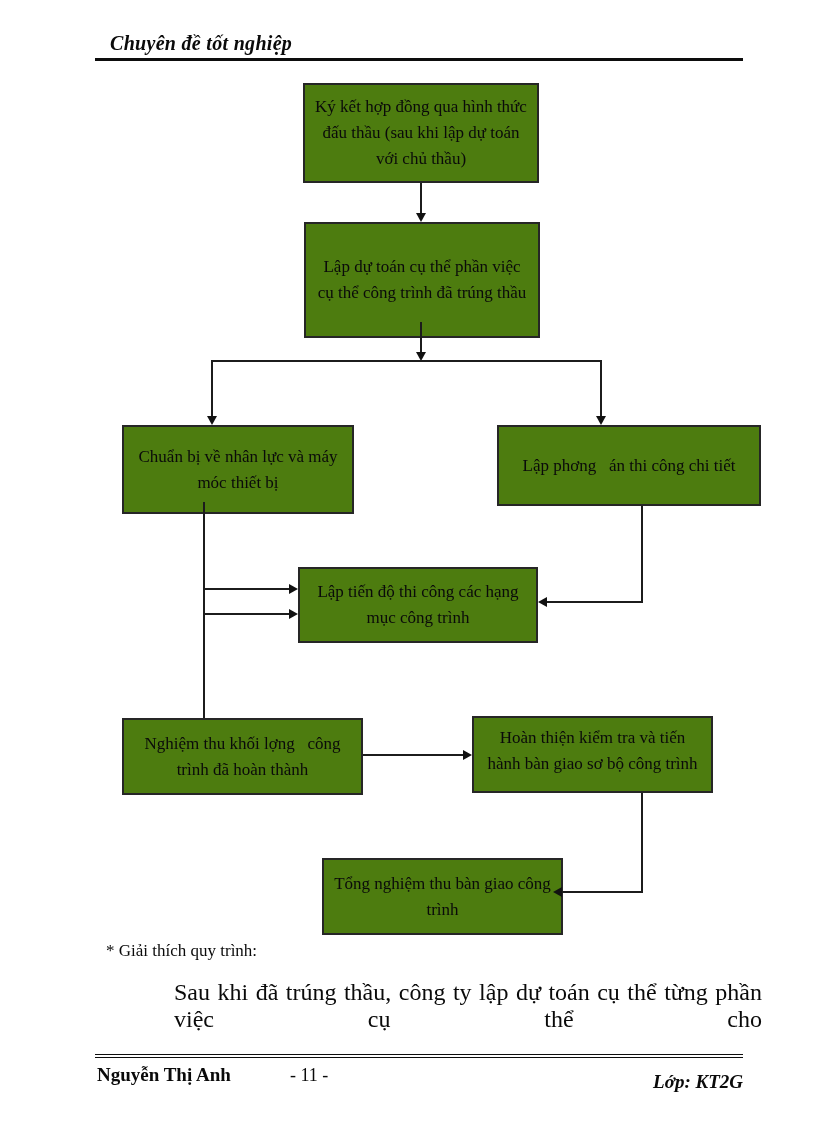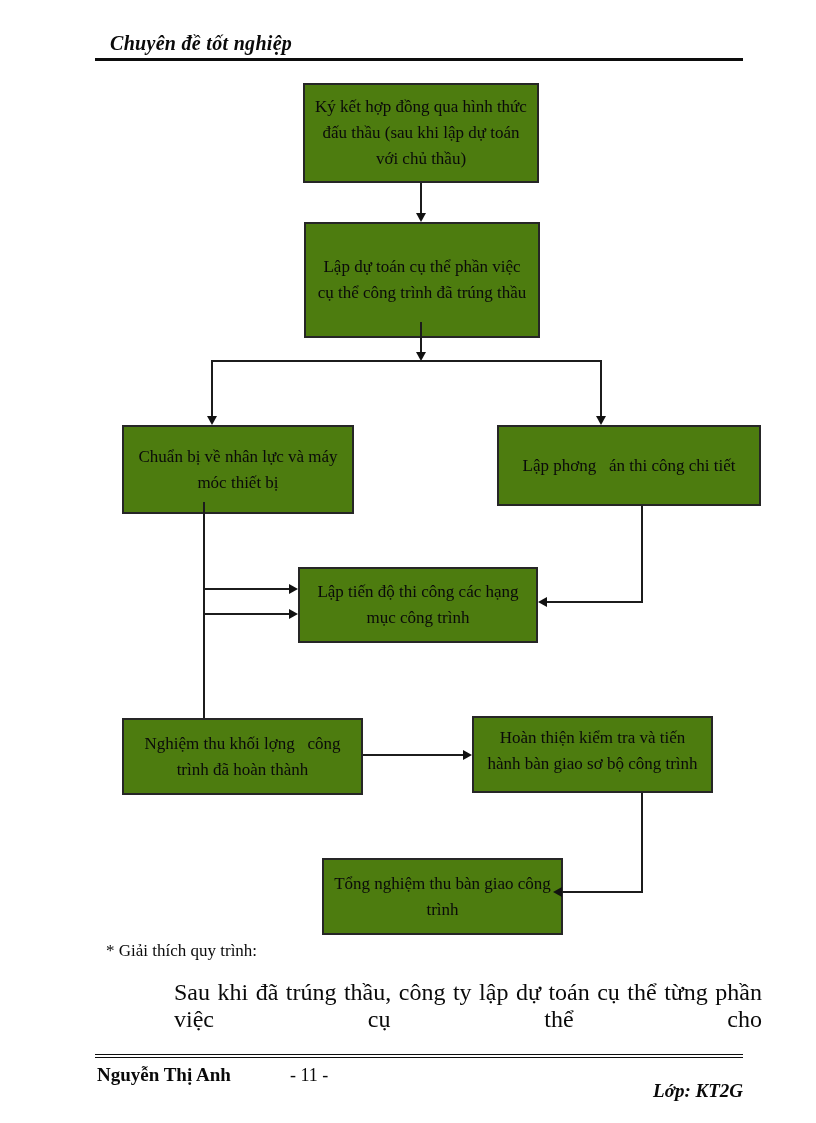--- a/index.html
+++ b/index.html
@@ -30,21 +30,21 @@
   
   .note-head{position:absolute;left:106px;top:941px;font-size:17px;}
   .para-line{position:absolute;left:92px;width:650px;font-size:24px;text-align:justify;text-align-last:justify;box-sizing:border-box;margin-left:20px;}
   .para-1{top:979px;padding-left:62px;}
   .para-2{top:1016px;}
   
   .ftr-rule{position:absolute;left:95px;top:1054px;width:648px;height:0;border-top:4px double #0d0d0d;}
   .ftr-row{position:absolute;left:95px;top:1064px;width:648px;height:26px;}
   .ftr-author{position:absolute;left:2px;top:0;font-size:19px;font-weight:bold;}
   .ftr-page{position:absolute;left:195px;top:1px;font-size:18px;}
-  .ftr-class{position:absolute;right:0;top:16px;font-size:19px;font-weight:bold;font-style:italic;}
+  .ftr-class{position:absolute;right:0;top:7px;font-size:19px;font-weight:bold;font-style:italic;}
 </style>
 </head>
 <body>
 
 <div class="page">
 
   <div class="hdr-title">Chuyên đề tốt nghiệp</div>
   <div class="hdr-rule"></div>
 
   <div class="box" style="left:303px;top:83px;width:236px;height:100px;">

